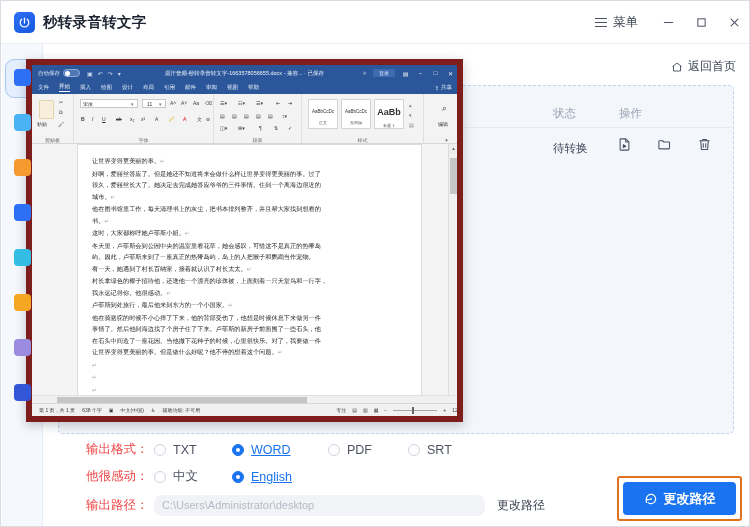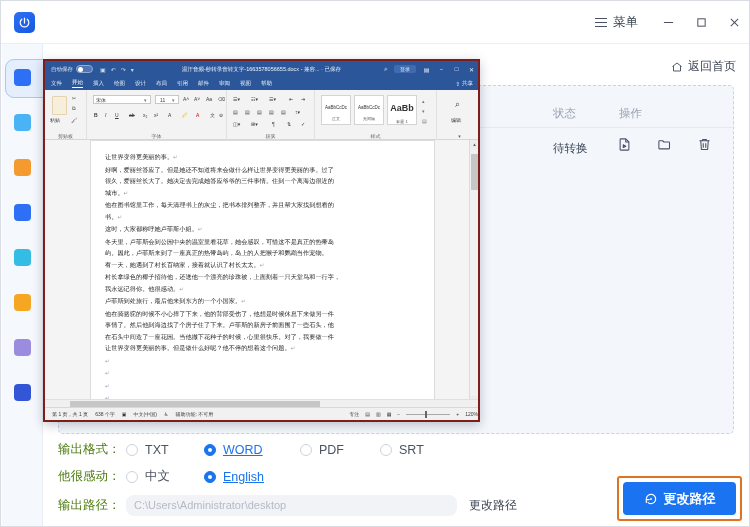--- a/index.html
+++ b/index.html
@@ -110,21 +110,21 @@
   .ops { position: absolute; left: 558px; top: 1px; display: flex; gap: 23px; align-items: center; }
   .op-icon { width: 17px; height: 17px; color: #4a5366; cursor: pointer; display: block; }
   .op-icon svg { display: block; }
 
   
   .form-area {
     position: absolute; left: 0; bottom: 0; width: 707px; height: 92px;
     background: #ffffff;
   }
   .form-row { position: absolute; display: flex; align-items: center; font-size: 12.5px; }
-  .form-label { color: #4d7c0f; width: 68px; }
+  .form-label { color: #ef4444; width: 68px; margin-left: 28px; }
   .radio-group { display: flex; align-items: center; }
   .radio-opt { display: flex; align-items: center; gap: 7px; cursor: pointer; }
   .radio-dot {
     width: 12px; height: 12px; border-radius: 50%;
     border: 1px solid #ccd3de; background: #fff;
     display: inline-flex; align-items: center; justify-content: center;
   }
   .radio-opt.sel .radio-dot { border-color: #1a73f0; background: #1a73f0; }
   .radio-opt.sel .radio-dot::after {
     content: ""; width: 4px; height: 4px; border-radius: 50%; background: #fff;
@@ -149,23 +149,23 @@
     width: 113px; height: 33px; background: #1a73f0; color: #fff;
     border: none; border-radius: 4px; cursor: pointer;
     display: flex; align-items: center; justify-content: center; gap: 6px;
     font-size: 13px; font-weight: 700;
     font-family: "Liberation Sans", sans-serif;
   }
   .start-btn svg { display: block; }
 
   
   .word-win {
-    position: absolute; left: 42px; top: 58px; width: 437px; height: 363px;
+    position: absolute; left: 25px; top: 58px; width: 437px; height: 363px;
     background: #ec4899;
-    border: 2px solid #7f1d1d;
+    border: 6px solid #7f1d1d;
     box-shadow: 0 3px 10px rgba(20,30,50,.25);
     overflow: hidden;
     font-size: 6px;
     color: #e9eef7;
   }
   .w-titlebar {
     height: 16px; background: #2b579a; display: flex; align-items: center;
     position: relative;
   }
   .w-autosave {
@@ -280,20 +280,21 @@
 <div class="app">
 
   <div class="app-header">
     <div class="brand">
       <span class="brand-logo">
         <svg width="13" height="13" viewBox="0 0 24 24" fill="none" stroke="#ffffff" stroke-width="2.2" stroke-linecap="round">
           <path d="M7 6a8 8 0 1 0 10 0"></path>
             <path d="M12 4v9"></path>
         </svg>
       </span>
+      <span class="brand-title">秒转录音转文字</span>
     </div>
     <div class="header-right">
       <div class="menu-btn">
         <span class="hamburger">
             <i></i>
             <i></i>
             <i></i>
           </span>
         <span>菜单</span>
       </div>

